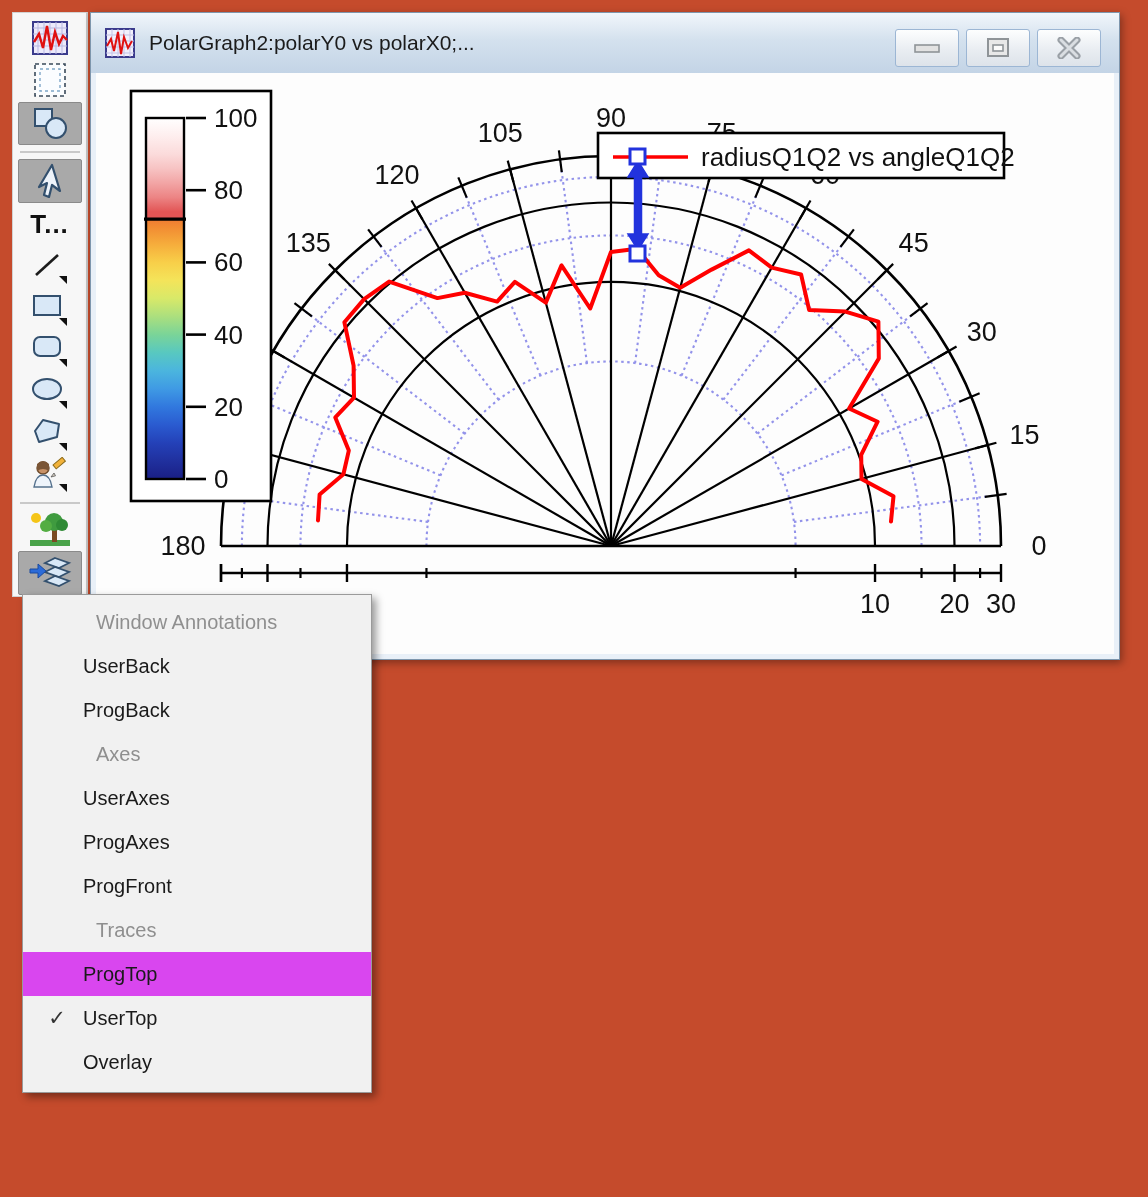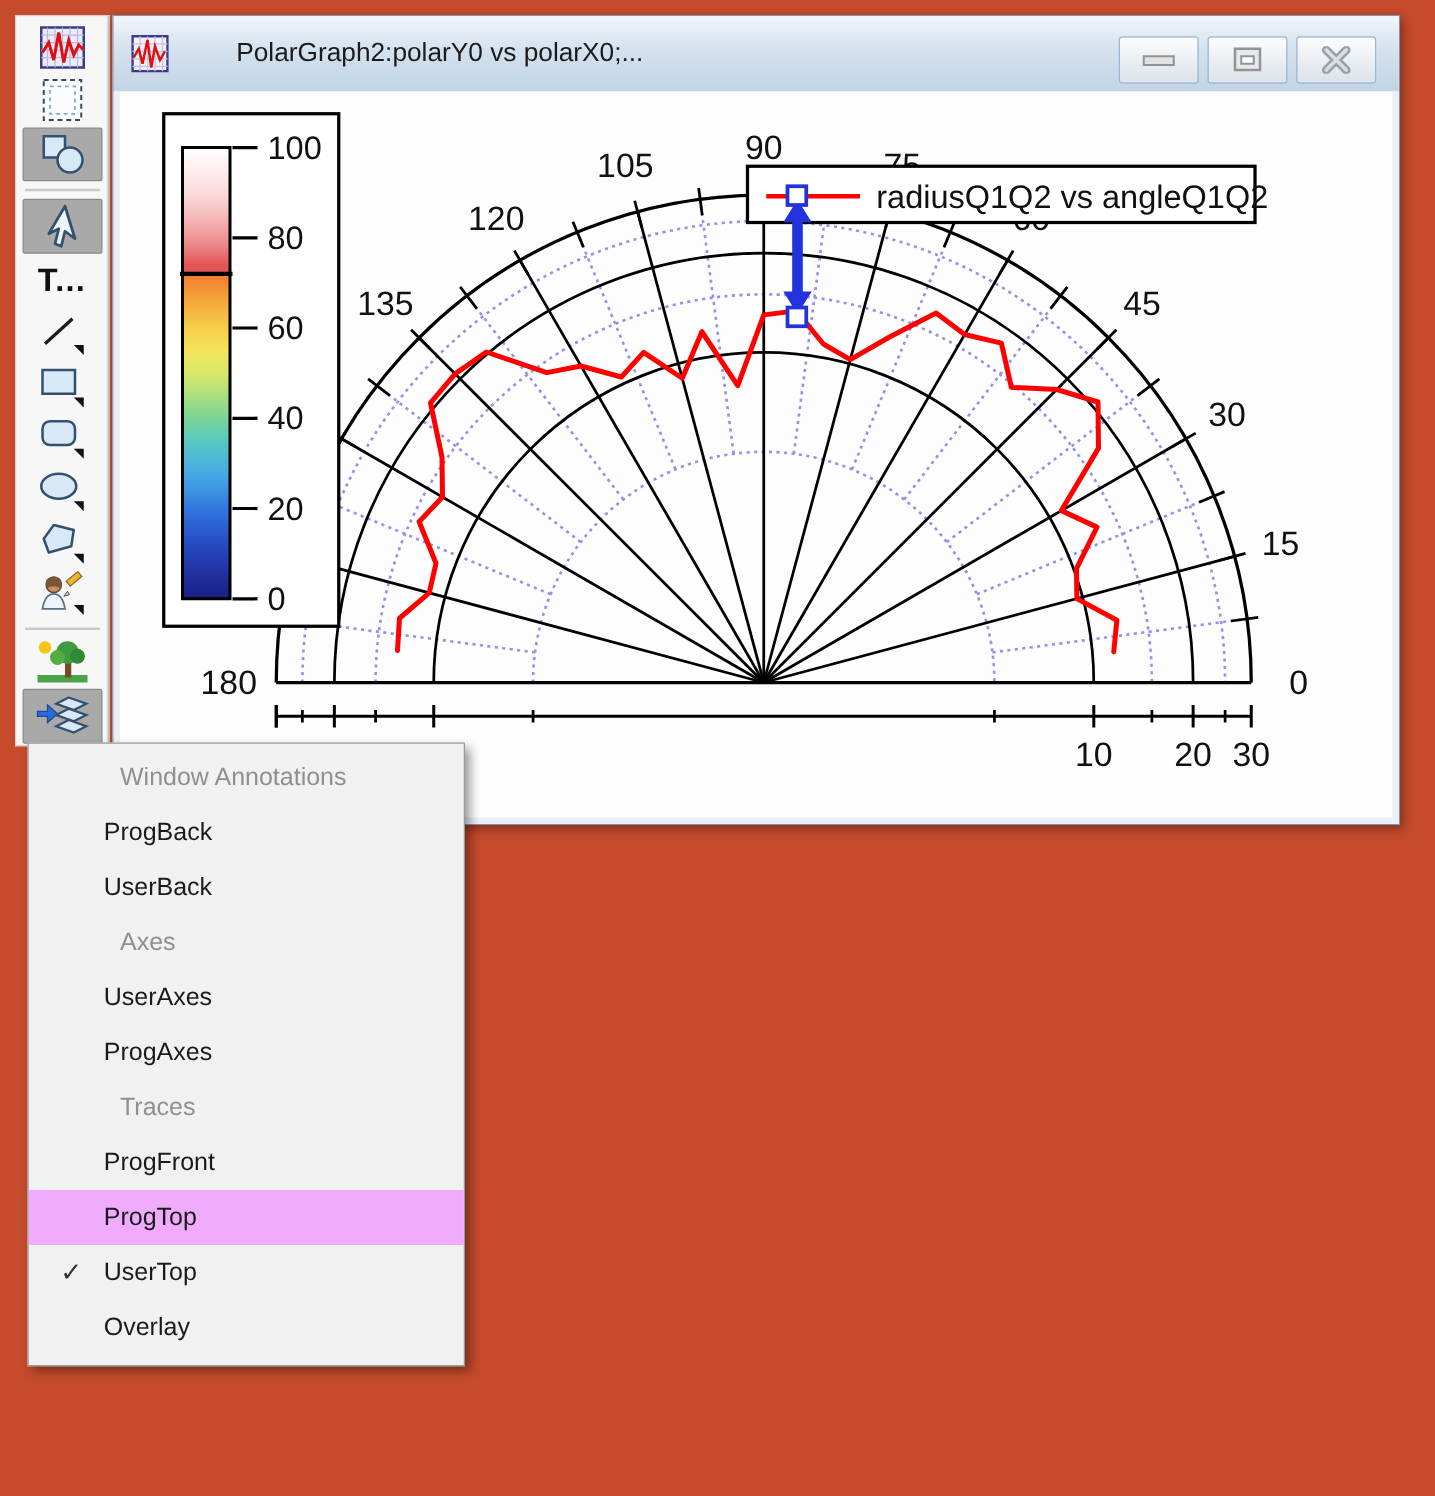--- a/index.html
+++ b/index.html
@@ -24,21 +24,21 @@
   
   .window{
     position:absolute;left:90px;top:12px;width:1030px;height:648px;
     background:#fff;border:1px solid #7e96ad;box-shadow:2px 3px 8px rgba(0,0,0,.35);
     box-sizing:border-box;
   }
   .titlebar{
     position:absolute;left:0;top:0;right:0;height:60px;
     background:linear-gradient(#f1f6fb, #d4e1ee 45%, #c3d4e6);
     border-bottom:1px solid #a9bccd;
-    display:flex;align-items:center;gap:40px;
+    display:flex;align-items:center;
   }
   .titlebar .wicon{margin-left:14px;margin-right:14px;}
   .wtitle{font-size:21px;color:#1b1b1b;}
   .wbuttons{position:absolute;right:18px;top:16px;display:flex;gap:7px;}
   .wbtn{
     width:62px;height:36px;border:1px solid #9cb6d4;border-radius:3px;
     background:linear-gradient(#fdfefe,#e9edf2 55%,#dde3ea);
     display:flex;align-items:center;justify-content:center;
   }
   .content{
@@ -51,21 +51,21 @@
     position:absolute;left:22px;top:594px;width:348px;
     background:#f1f1f1;border:1px solid #9a9a9a;
     box-shadow:4px 4px 8px rgba(0,0,0,.4);
     padding:5px 0 8px 0;z-index:50;
   }
   .menurow{
     height:44px;display:flex;align-items:center;font-size:20px;color:#1a1a1a;
     position:relative;padding-left:60px;box-sizing:border-box;
   }
   .menurow.header{color:#8f8f8f;padding-left:73px;}
-  .menurow.hl{background:#f0abfc;}
+  .menurow.hl{background:#d946ef;}
   .menurow .check{
     position:absolute;left:16px;width:36px;text-align:center;font-size:21px;color:#333;
   }
   svg text{font-family:"Liberation Sans", sans-serif;}
 </style>
 </head>
 <body>
 
 <div class="toolbar">
   <div class="toolbtn">
@@ -342,40 +342,40 @@
       </g>
     </svg>
   </div>
 </div>
 
 <div class="ctxmenu" id="ctxmenu">
     <div class="menurow header">
       <span>Window Annotations</span>
     </div>
     <div class="menurow">
+      <span>UserBack</span>
+    </div>
+    <div class="menurow">
       <span>ProgBack</span>
-    </div>
-    <div class="menurow">
-      <span>UserBack</span>
     </div>
     <div class="menurow header">
       <span>Axes</span>
     </div>
     <div class="menurow">
       <span>UserAxes</span>
     </div>
     <div class="menurow">
       <span>ProgAxes</span>
     </div>
+    <div class="menurow">
+      <span>ProgFront</span>
+    </div>
     <div class="menurow header">
       <span>Traces</span>
     </div>
-    <div class="menurow">
-      <span>ProgFront</span>
-    </div>
     <div class="menurow hl">
       <span>ProgTop</span>
     </div>
     <div class="menurow">
       <span class="check">✓</span>
       <span>UserTop</span>
     </div>
     <div class="menurow">
       <span>Overlay</span>
     </div>

